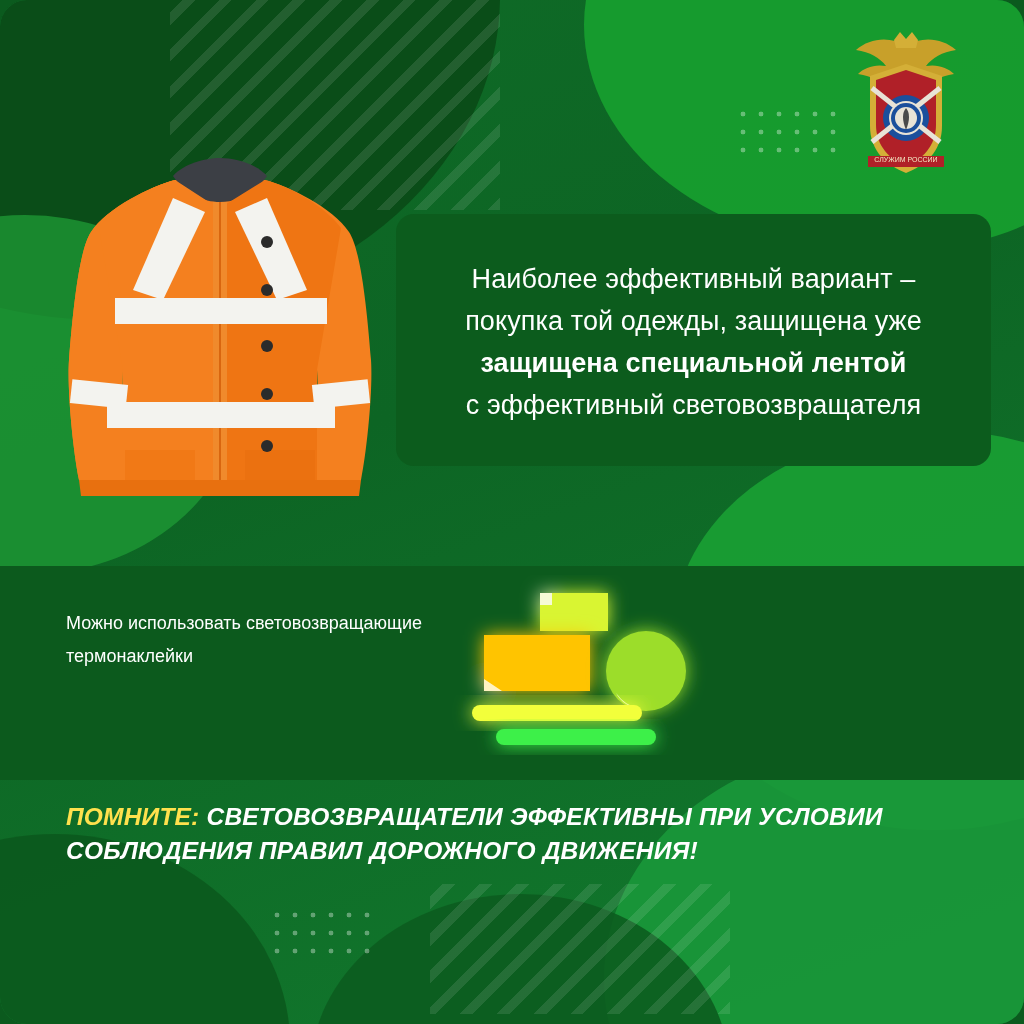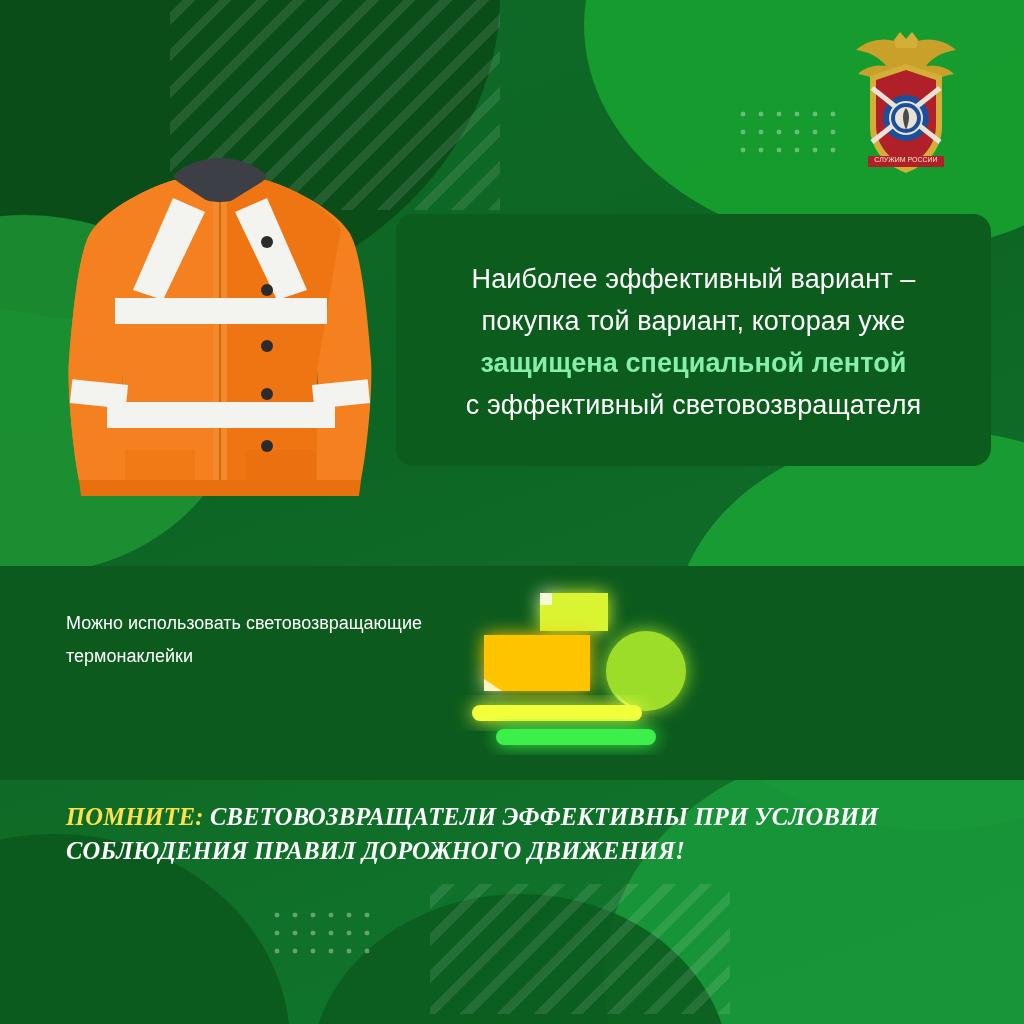--- a/index.html
+++ b/index.html
@@ -7,20 +7,21 @@
     padding: 0;
     background: #0b5a1e;
   }
   .poster {
     position: relative;
     width: 1024px;
     height: 1024px;
     overflow: hidden;
     background: #11702a;
     font-family: "Liberation Sans", sans-serif;
+    border-radius: 27px;
   }
 
   
   .bg-base {
     position: absolute;
     inset: 0;
     background: linear-gradient(160deg, #0f6b27 0%, #0d6524 40%, #127a2e 100%);
   }
   .blob {
     position: absolute;
@@ -127,21 +128,21 @@
     position: absolute;
     left: 396px;
     top: 258px;
     width: 595px;
     color: #ffffff;
     font-size: 27px;
     line-height: 42px;
     text-align: center;
     letter-spacing: .1px;
   }
-  .hl-yellow { color: #86efac; font-weight: bold; }
+  .hl-yellow { color: #ffffff; font-weight: bold; }
 
   
   .band-two {
     position: absolute;
     left: 0;
     top: 566px;
     width: 1024px;
     height: 214px;
     background: #0c5a1d;
   }
@@ -167,21 +168,20 @@
     position: absolute;
     left: 66px;
     top: 800px;
     width: 900px;
     color: #ffffff;
     font-size: 24.5px;
     line-height: 34px;
     font-weight: bold;
     font-style: italic;
     letter-spacing: .2px;
-    font-family: Liberation Serif, serif;
   }
   .footer-note .lead { color: #ffe14d; }
 </style>
 </head>
 <body>
 
 <div class="poster">
 
   <div class="bg-base"></div>
   <div class="blob blob-dark-tl"></div>
@@ -256,21 +256,21 @@
       <circle cx="212" cy="296" r="6" fill="#2b2b2b"></circle>
       <circle cx="212" cy="338" r="6" fill="#2b2b2b"></circle>
 
       <path d="M24 330 L306 330 L304 346 L26 346 Z" fill="#e8700f"></path>
     </svg>
   </div>
 
   <div class="card-main"></div>
   <div class="card-main-text">
     <div>Наиболее эффективный вариант –</div>
-    <div>покупка той вариант, которая уже</div>
+    <div>покупка той одежды, защищена уже</div>
     <div class="hl-yellow">защищена специальной лентой</div>
     <div>с эффективный световозвращателя</div>
   </div>
 
   <div class="band-two"></div>
   <div class="band-two-text">Можно использовать световозвращающие термонаклейки</div>
 
   <div class="stickers">
     <svg viewBox="0 0 290 190" width="290" height="190">
       <defs>

